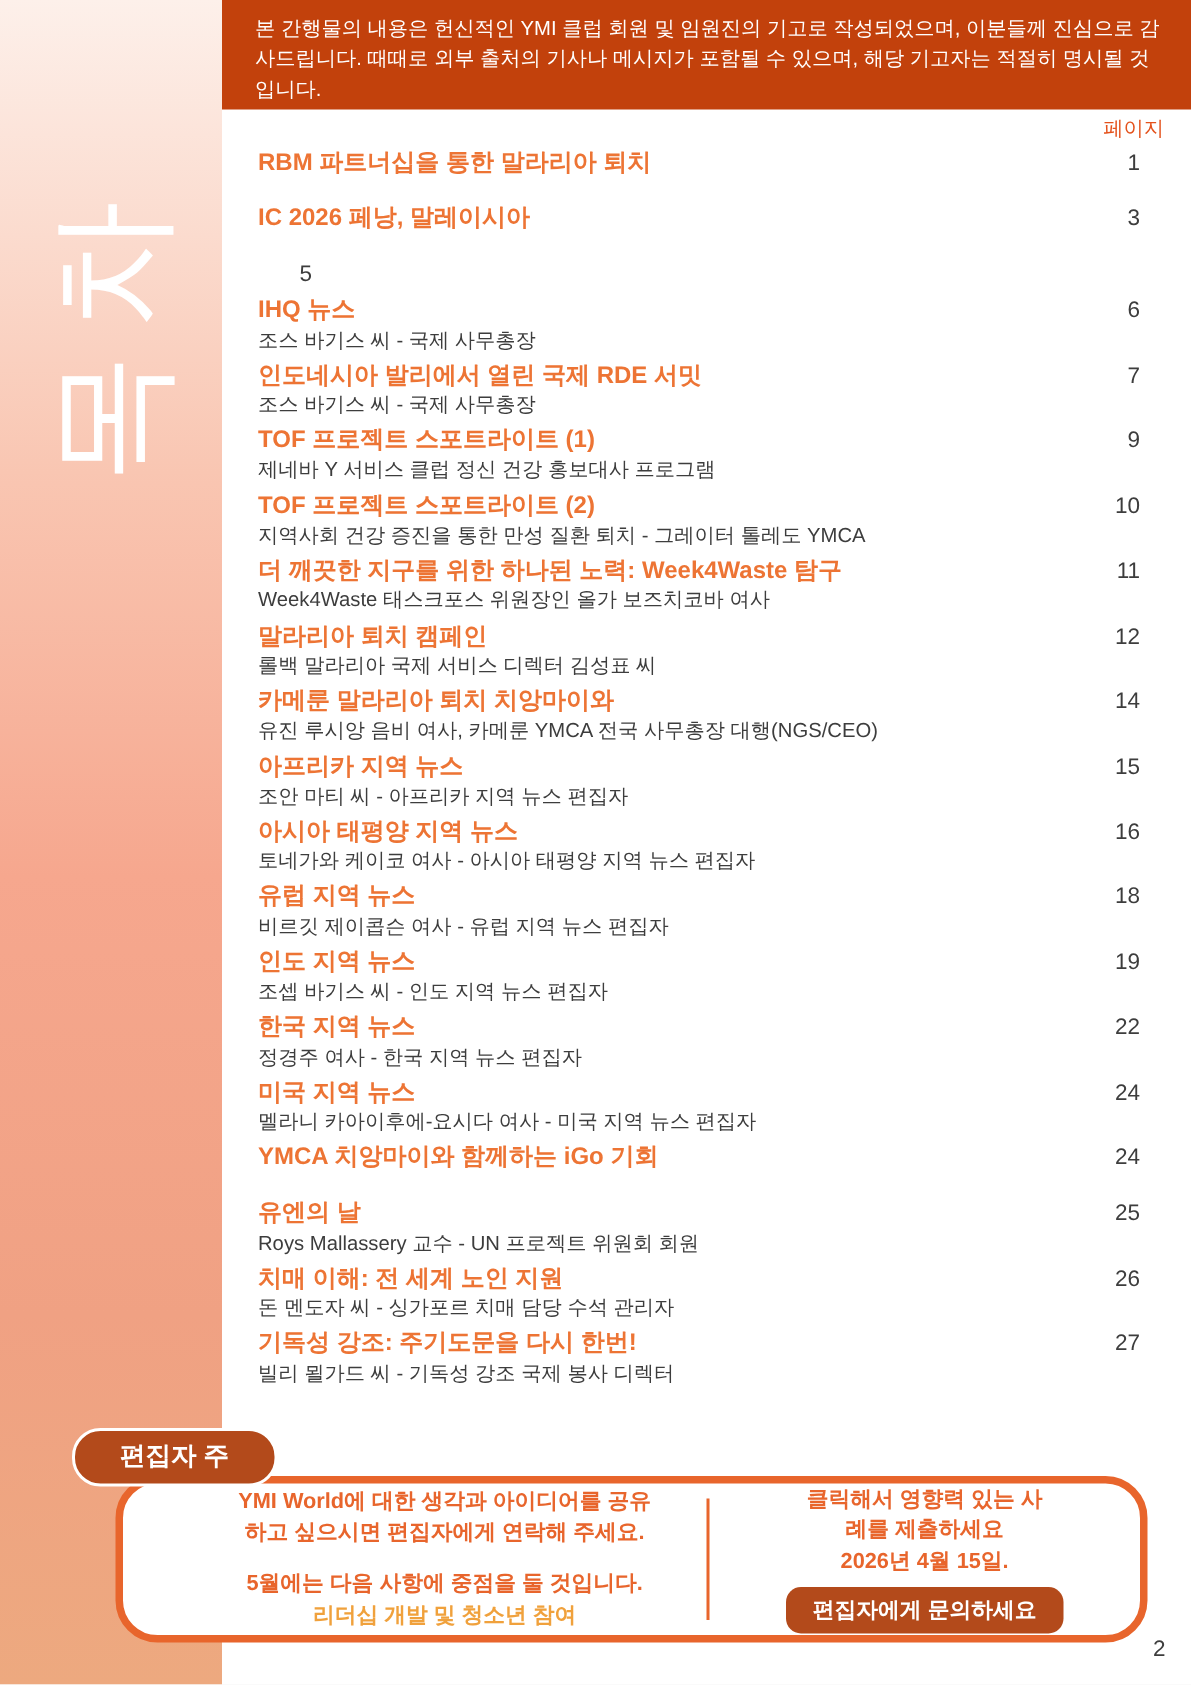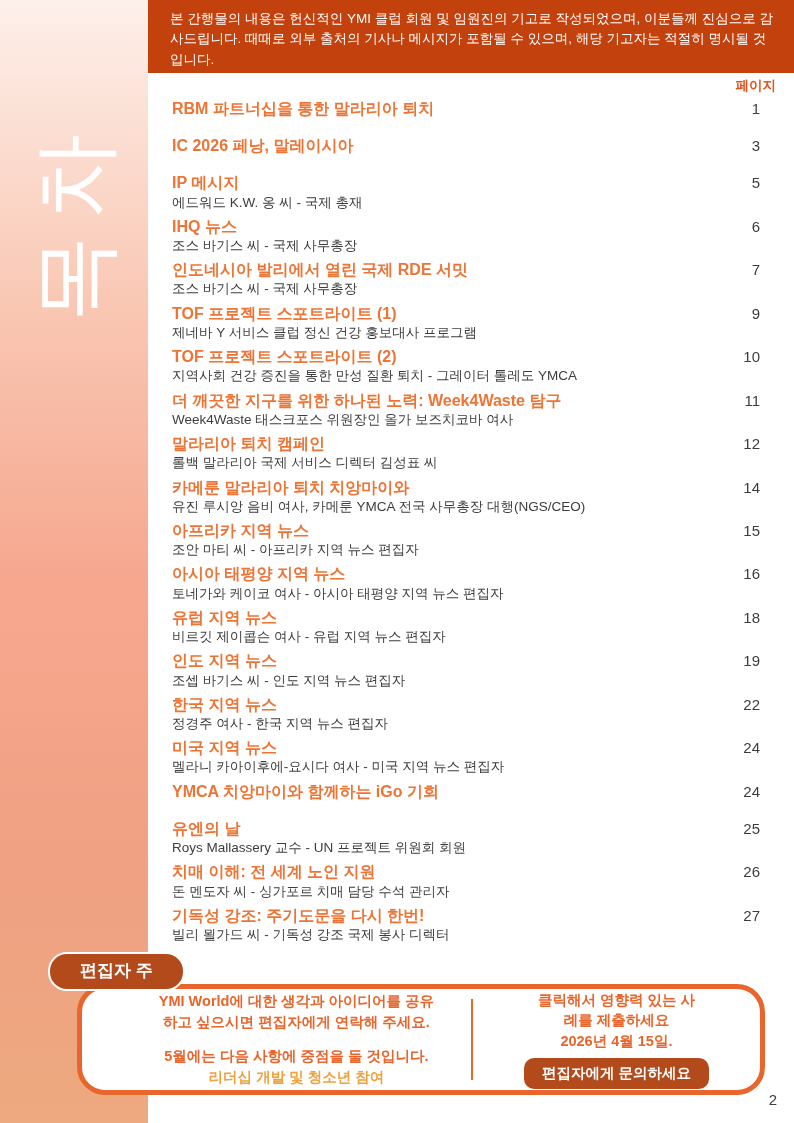--- a/index.html
+++ b/index.html
@@ -22,21 +22,21 @@
     letter-spacing:16px; line-height:1; white-space:nowrap;
   }
   
   .intro-banner {
     position:absolute; left:148px; top:0; width:646px; height:73px;
     background:#c2410c; color:#ffffff; padding:9px 16px 0 22px;
     font-size:13.5px; line-height:1.5;
   }
   .page-col-label {
     position:absolute; top:77px; right:18px;
-    color:#e4521c; font-weight:bold; font-size:13.5px;
+    color:#e4521c; font-weight:normal; font-size:13.5px;
   }
   
   .toc-list { position:absolute; left:172px; top:99px; width:588px; }
   .toc-row {
     display:flex; justify-content:space-between; align-items:flex-start;
     margin-bottom:6px; cursor:pointer;
   }
   .toc-row.no-sub { margin-bottom:18px; }
   .toc-text { padding-right:12px; }
   .toc-title { color:#ed7434; font-weight:bold; font-size:16px; line-height:1.2; }
@@ -98,24 +98,20 @@
       <div class="toc-page">1</div>
     </div>
       <div class="toc-row no-sub">
       <div class="toc-text">
         <div class="toc-title">IC 2026 페낭, 말레이시아</div>
 
       </div>
       <div class="toc-page">3</div>
     </div>
       <div class="toc-row">
-      <div class="toc-text">
-        <div class="toc-title">IP 메시지</div>
-        <div class="toc-sub">에드워드 K.W. 옹 씨 - 국제 총재</div>
-      </div>
       <div class="toc-page">5</div>
     </div>
       <div class="toc-row">
       <div class="toc-text">
         <div class="toc-title">IHQ 뉴스</div>
         <div class="toc-sub">조스 바기스 씨 - 국제 사무총장</div>
       </div>
       <div class="toc-page">6</div>
     </div>
       <div class="toc-row">

